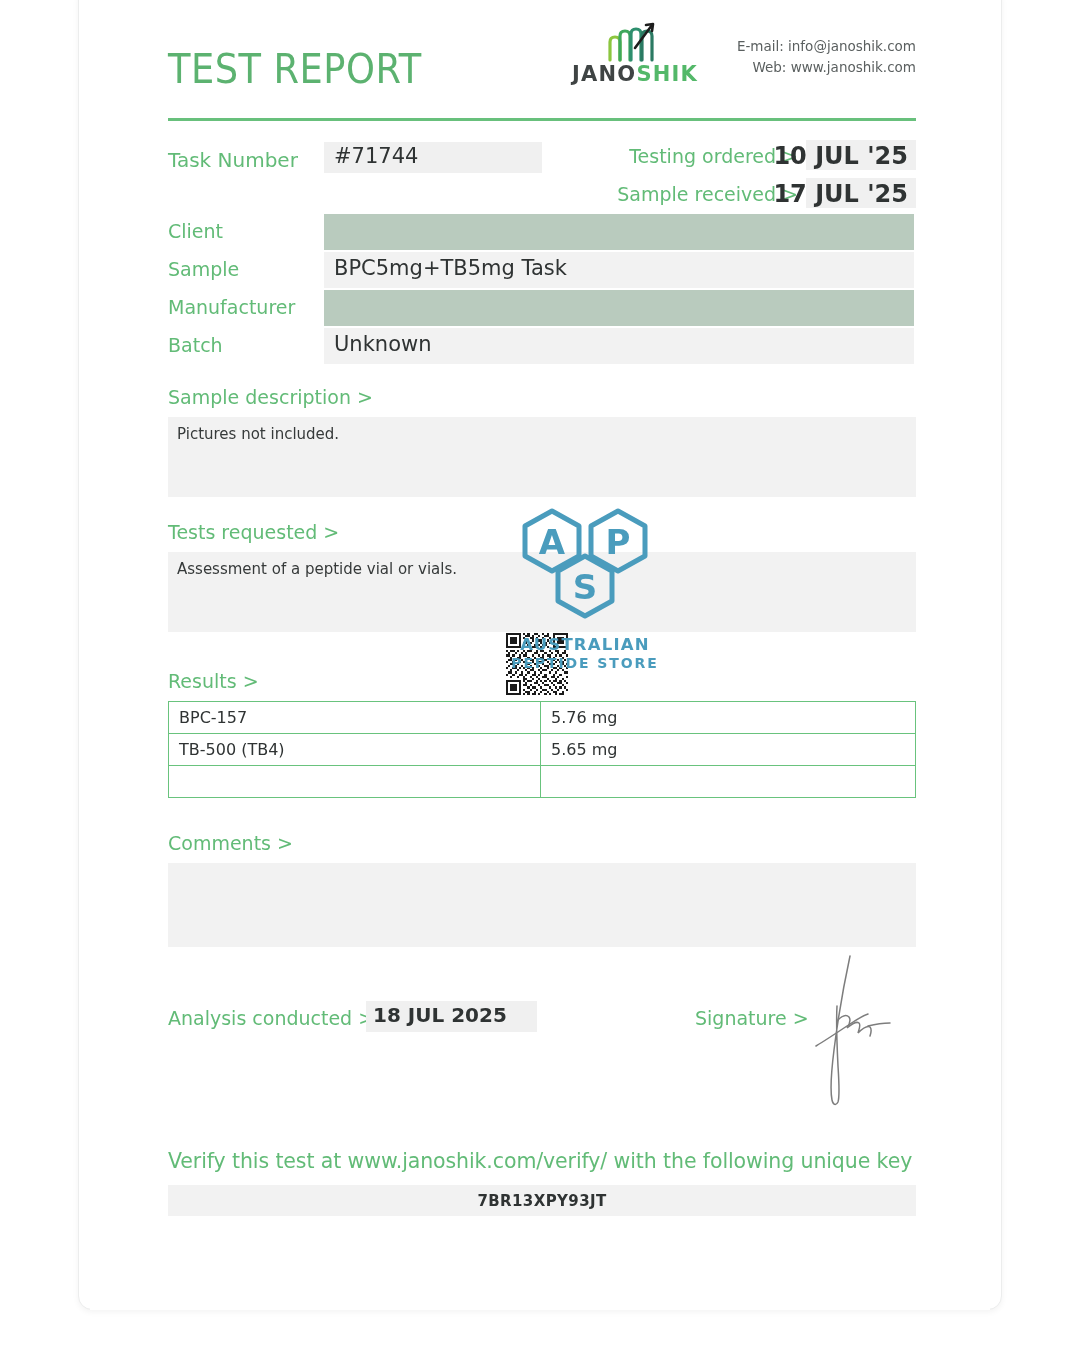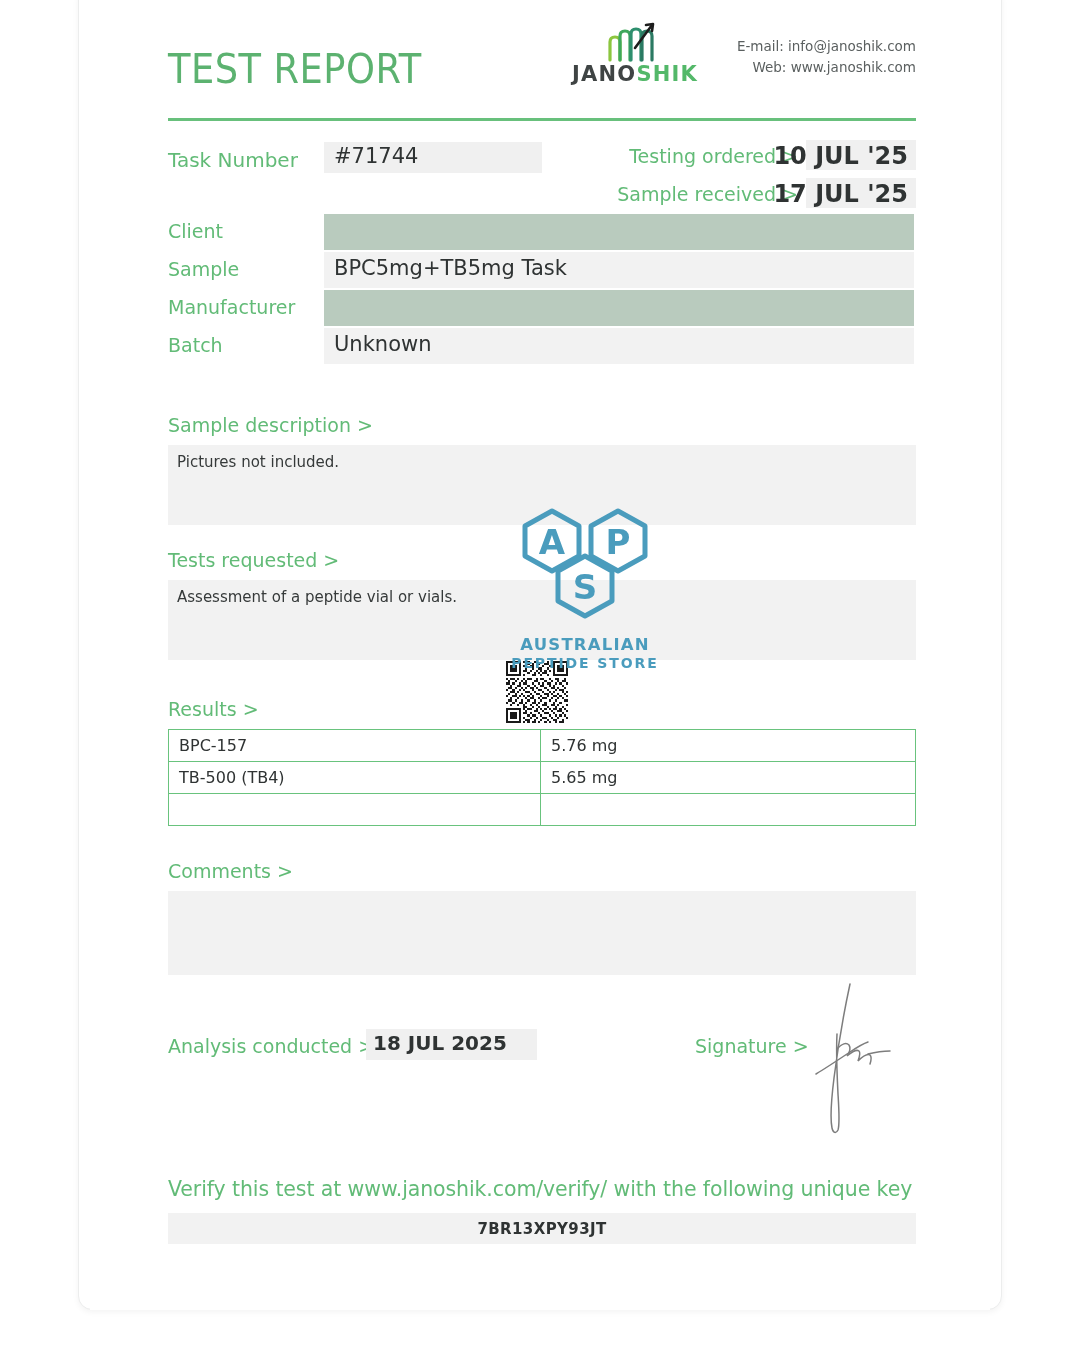--- a/index.html
+++ b/index.html
@@ -327,21 +327,21 @@
         <div class="field-box redacted"></div>
       </div>
       <div class="field-row">
         <div class="field-label">Batch</div>
         <div class="field-box plain">
           <span class="field-text">Unknown</span>
         </div>
       </div>
     </div>
 
-    <div class="section" style="margin-top:48px;">
+    <div class="section" style="margin-top:20px;">
       <div class="section-title">Sample description &gt;</div>
       <div class="section-box" style="height:80px;">
         <span class="body-text">Pictures not included.</span>
       </div>
     </div>
 
     <div class="section" style="margin-top:24px;">
       <div class="section-title">Tests requested &gt;</div>
       <div class="section-box" style="height:80px;">
         <span class="body-text">Assessment of a peptide vial or vials.</span>

